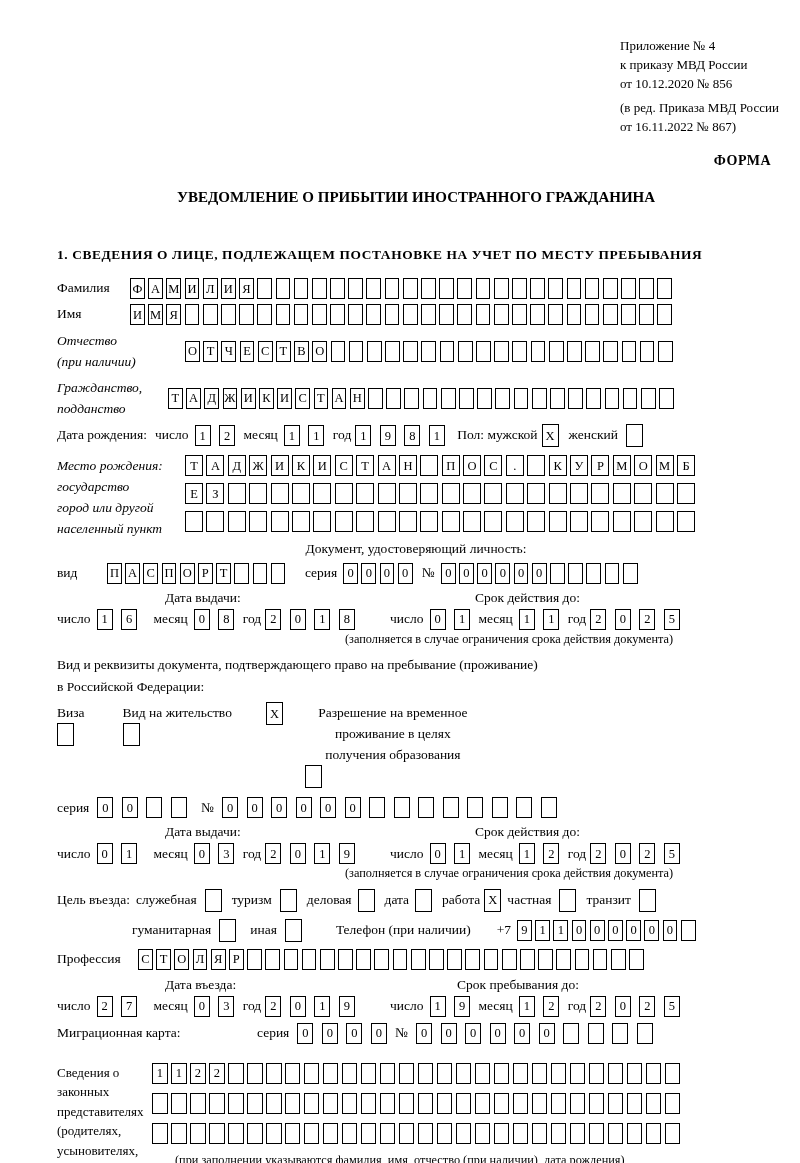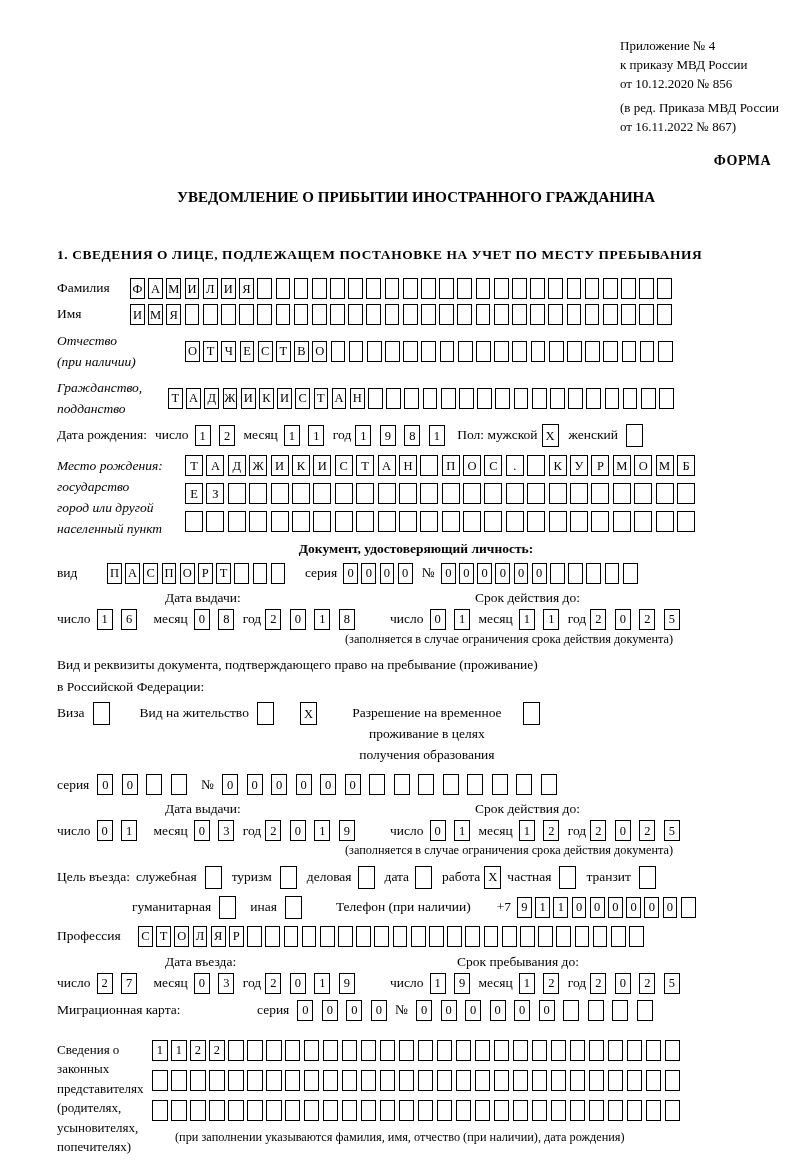--- a/index.html
+++ b/index.html
@@ -34,37 +34,37 @@
     display: flex; align-items: center; justify-content: center;
     font-size: 12.5px; line-height: 1;
   }
   .w24 .cell { width: 18px; }
   .w28 .cell { width: 15.6px; }
   .dg .cell  { width: 16px; margin-right: 8.5px; }
   .chk .cell { width: 17px; height: 23px; margin-right: 0; }
 
   .stack .cells { margin-bottom: 7px; display: flex; }
   .center { text-align: center; }
-  .bold { font-weight: bold; }
+  .bold { font-weight: normal; }
 
   .mr4 { margin-right: 4px; } .mr6 { margin-right: 6px; } .mr8 { margin-right: 8px; }
   .ml6 { margin-left: 6px; } .ml8 { margin-left: 8px; } .ml10 { margin-left: 10px; }
   .ml14 { margin-left: 14px; } .ml16 { margin-left: 16px; }
 
   .dhead { position: relative; height: 19px; }
   .dhead .h1 { position: absolute; left: 108px; }
   .dhead .h2 { position: absolute; left: 418px; }
   .drow { display: flex; align-items: center; margin-bottom: 2px; }
   .drow .g1 { display: flex; align-items: center; width: 333px; flex: none; }
   .drow .g2 { display: flex; align-items: center; }
   .note { font-size: 12.3px; margin: 1px 0 7px 288px; }
 
   .intro { line-height: 22px; margin-bottom: 4px; }
   .opts { display: flex; align-items: flex-start; margin-bottom: 9px; }
-  .opt { display: flex; align-items: flex-start; }
+  .opt { display: flex; align-items: flex-start; flex-direction: column; }
   .opt .olabel { line-height: 21px; }
   .opt .wrap { width: 176px; text-align: center; }
   .purpose { display: flex; align-items: center; margin-bottom: 7px; flex-wrap: nowrap; }
   .purpose > * { flex: none; }
 
   .reps { display: flex; align-items: flex-start; margin-top: 19px; }
   .reps .lbl div { line-height: 19.5px; font-size: 13px; }
   .reps .stack .cells { margin-bottom: 9px; }
   .final-note { font-size: 12.3px; margin-left: 118px; margin-top: 2px; }
 </style>

